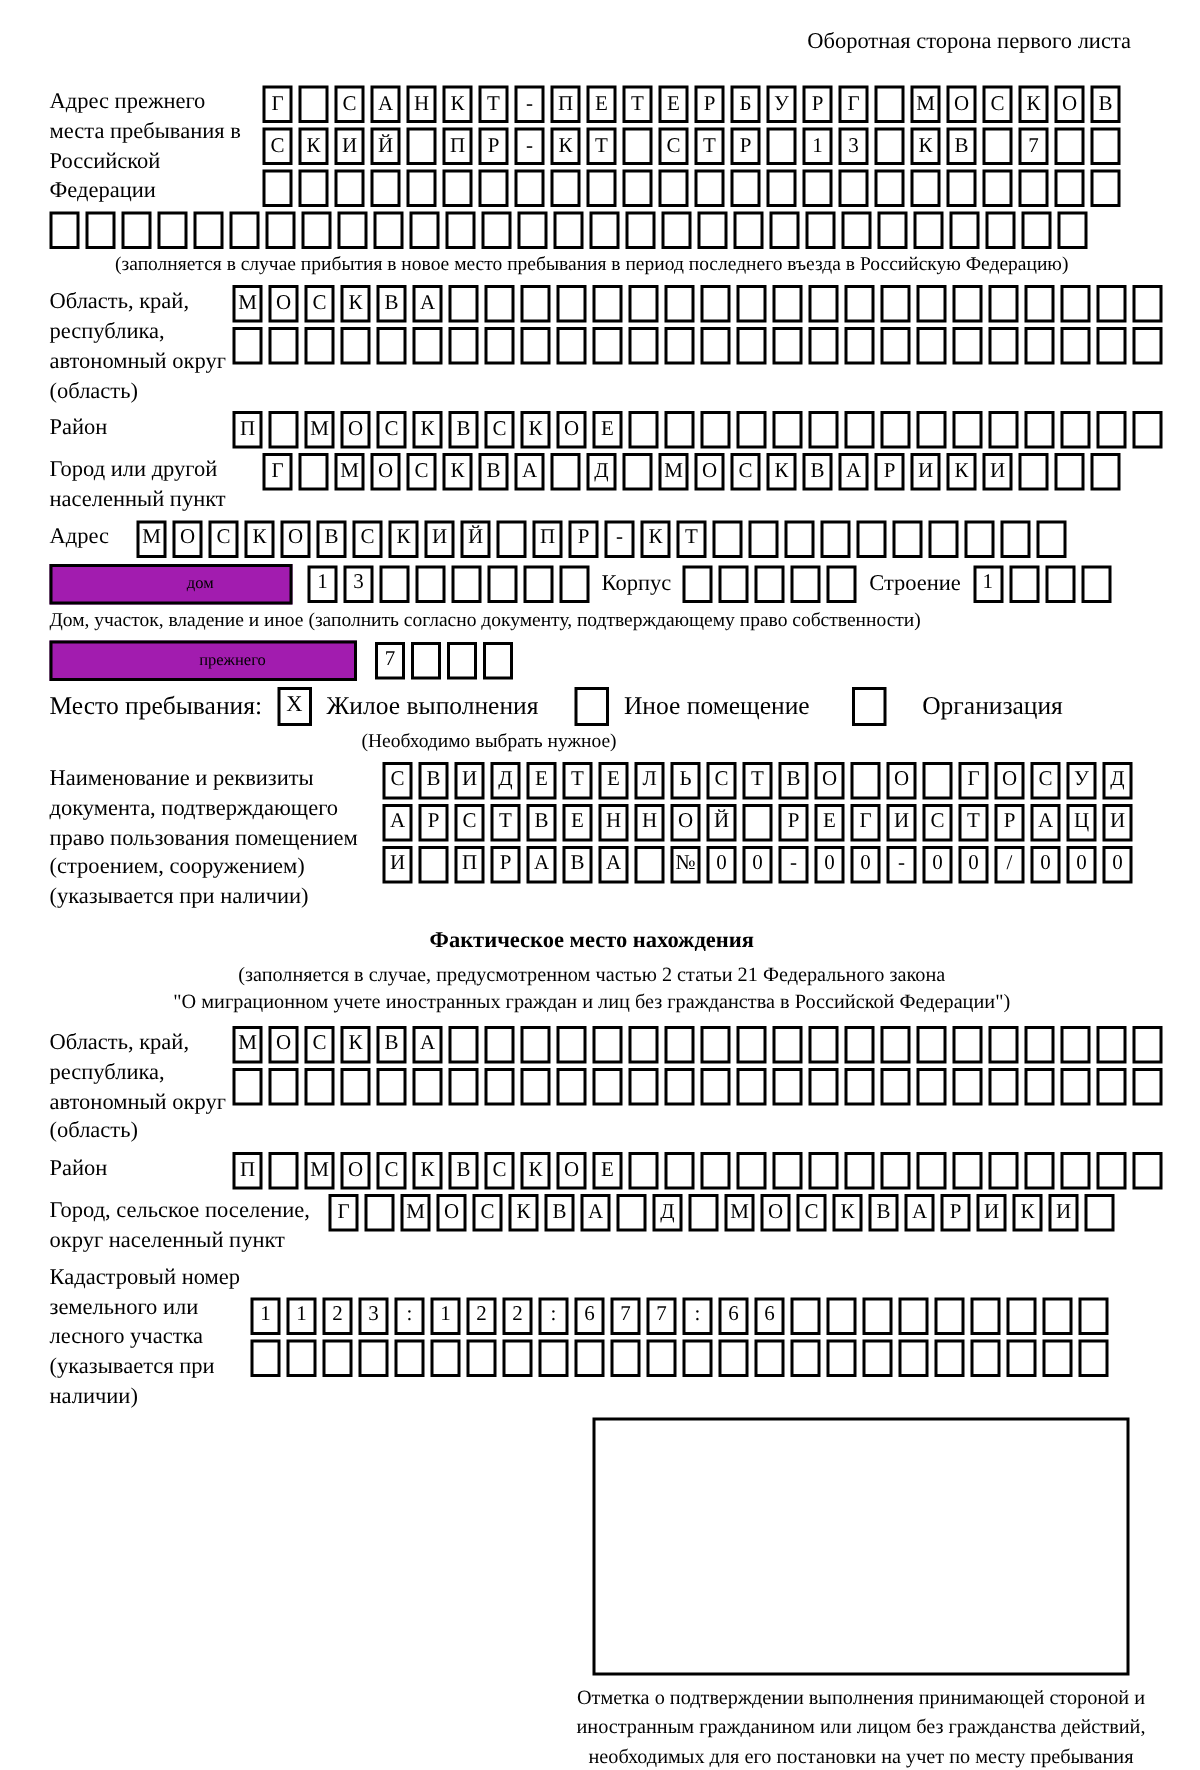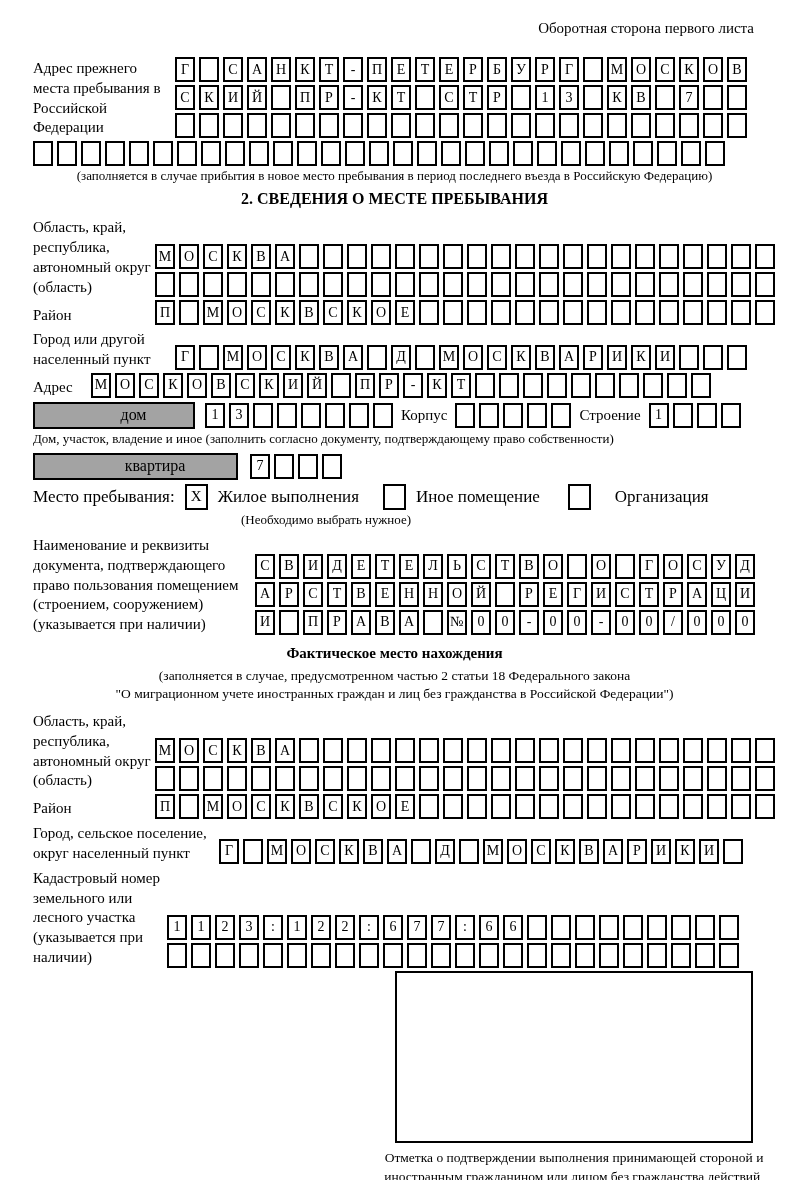--- a/index.html
+++ b/index.html
@@ -5,21 +5,21 @@
   html,body { margin:0; padding:0; background:#fff; }
   body {
     width:800px; height:1180px;
     font-family:"Liberation Serif","DejaVu Serif",serif;
     color:#000; overflow:hidden;
   }
   .page { padding:6px 44px 0 33px; }
 
   .title-right { text-align:right; font-size:15px; margin:14px 2px 20px 0; }
 
-  .field { display:flex; align-items:flex-end; margin-bottom:3px; }
+  .field { display:flex; align-items:flex-start; margin-bottom:3px; }
   .flabel { font-size:15px; line-height:1.32; flex:none; padding-top:2px; }
   .w-a    { width:142px; }
   .w-obl  { width:122px; }
   .w-rai  { width:122px; }
   .w-gor  { width:142px; }
   .w-ul   { width:58px;  }
   .w-doc  { width:222px; }
   .w-gor2 { width:186px; }
   .w-kad  { width:134px; }
 
@@ -34,21 +34,21 @@
 
   .note { font-size:13px; text-align:center; margin:2px 0 6px 0; }
   .sec-header { font-size:16px; font-weight:bold; text-align:center; margin:6px 0 8px 0; }
   .sub-header { font-size:15px; font-weight:bold; text-align:center; margin:10px 0 6px 0; }
   .sub-note { font-size:13.5px; text-align:center; margin:0 0 2px 0; }
 
   .inline-row { display:flex; align-items:center; margin:4px 0 2px 0; }
   .widebox {
     box-sizing:border-box; border:2px solid #000; height:27px;
     display:flex; align-items:center; justify-content:center;
-    font-size:16px; flex:none; background:#a3a3a3;padding-left:39px;
+    font-size:11px; flex:none; background:#a21caf;padding-left:39px;
   }
   .box-dom { width:162px; margin-right:10px; }
   .box-kv  { width:205px; margin-right:12px; }
   .inline-label { font-size:15px; margin:0 8px; }
   .checkbox {
     width:23px; height:26px; box-sizing:border-box; border:2px solid #000;
     display:flex; align-items:center; justify-content:center;
     font-size:15px; flex:none; margin:0 10px; background:#fff;
   }
   .opt-label { font-size:17px; }
@@ -181,21 +181,20 @@
       <div class="cell"></div>
       <div class="cell"></div>
       <div class="cell"></div>
       <div class="cell"></div>
       <div class="cell"></div>
       <div class="cell"></div>
       <div class="cell"></div>
     </div>
   <div class="note">(заполняется в случае прибытия в новое место пребывания в период последнего въезда в Российскую Федерацию)</div>
 
-  <div class="sec-header">2. СВЕДЕНИЯ О МЕСТЕ ПРЕБЫВАНИЯ</div>
 
   <div class="field">
     <div class="flabel w-obl">Область, край, республика, автономный округ (область)</div>
     <div class="cellcol">
       <div class="cells">
           <div class="cell">М</div>
           <div class="cell">О</div>
           <div class="cell">С</div>
           <div class="cell">К</div>
           <div class="cell">В</div>
@@ -370,21 +369,21 @@
     <div class="cells">
         <div class="cell">1</div>
         <div class="cell"></div>
         <div class="cell"></div>
         <div class="cell"></div>
       </div>
   </div>
   <div class="note" style="text-align:left;">Дом, участок, владение и иное (заполнить согласно документу, подтверждающему право собственности)</div>
 
   <div class="inline-row">
-    <div class="widebox box-kv">квартира</div>
+    <div class="widebox box-kv">прежнего</div>
     <div class="cells">
         <div class="cell">7</div>
         <div class="cell"></div>
         <div class="cell"></div>
         <div class="cell"></div>
       </div>
   </div>
 
   <div class="inline-row">
     <span class="opt-label">Место пребывания:</span>
@@ -466,21 +465,21 @@
           <div class="cell">0</div>
           <div class="cell">/</div>
           <div class="cell">0</div>
           <div class="cell">0</div>
           <div class="cell">0</div>
         </div>
     </div>
   </div>
 
   <div class="sub-header">Фактическое место нахождения</div>
-  <div class="sub-note">(заполняется в случае, предусмотренном частью 2 статьи 18 Федерального закона</div>
+  <div class="sub-note">(заполняется в случае, предусмотренном частью 2 статьи 21 Федерального закона</div>
   <div class="sub-note" style="margin-bottom:8px;">"О миграционном учете иностранных граждан и лиц без гражданства в Российской Федерации")</div>
 
   <div class="field">
     <div class="flabel w-obl">Область, край, республика, автономный округ (область)</div>
     <div class="cellcol">
       <div class="cells">
           <div class="cell">М</div>
           <div class="cell">О</div>
           <div class="cell">С</div>
           <div class="cell">К</div>

